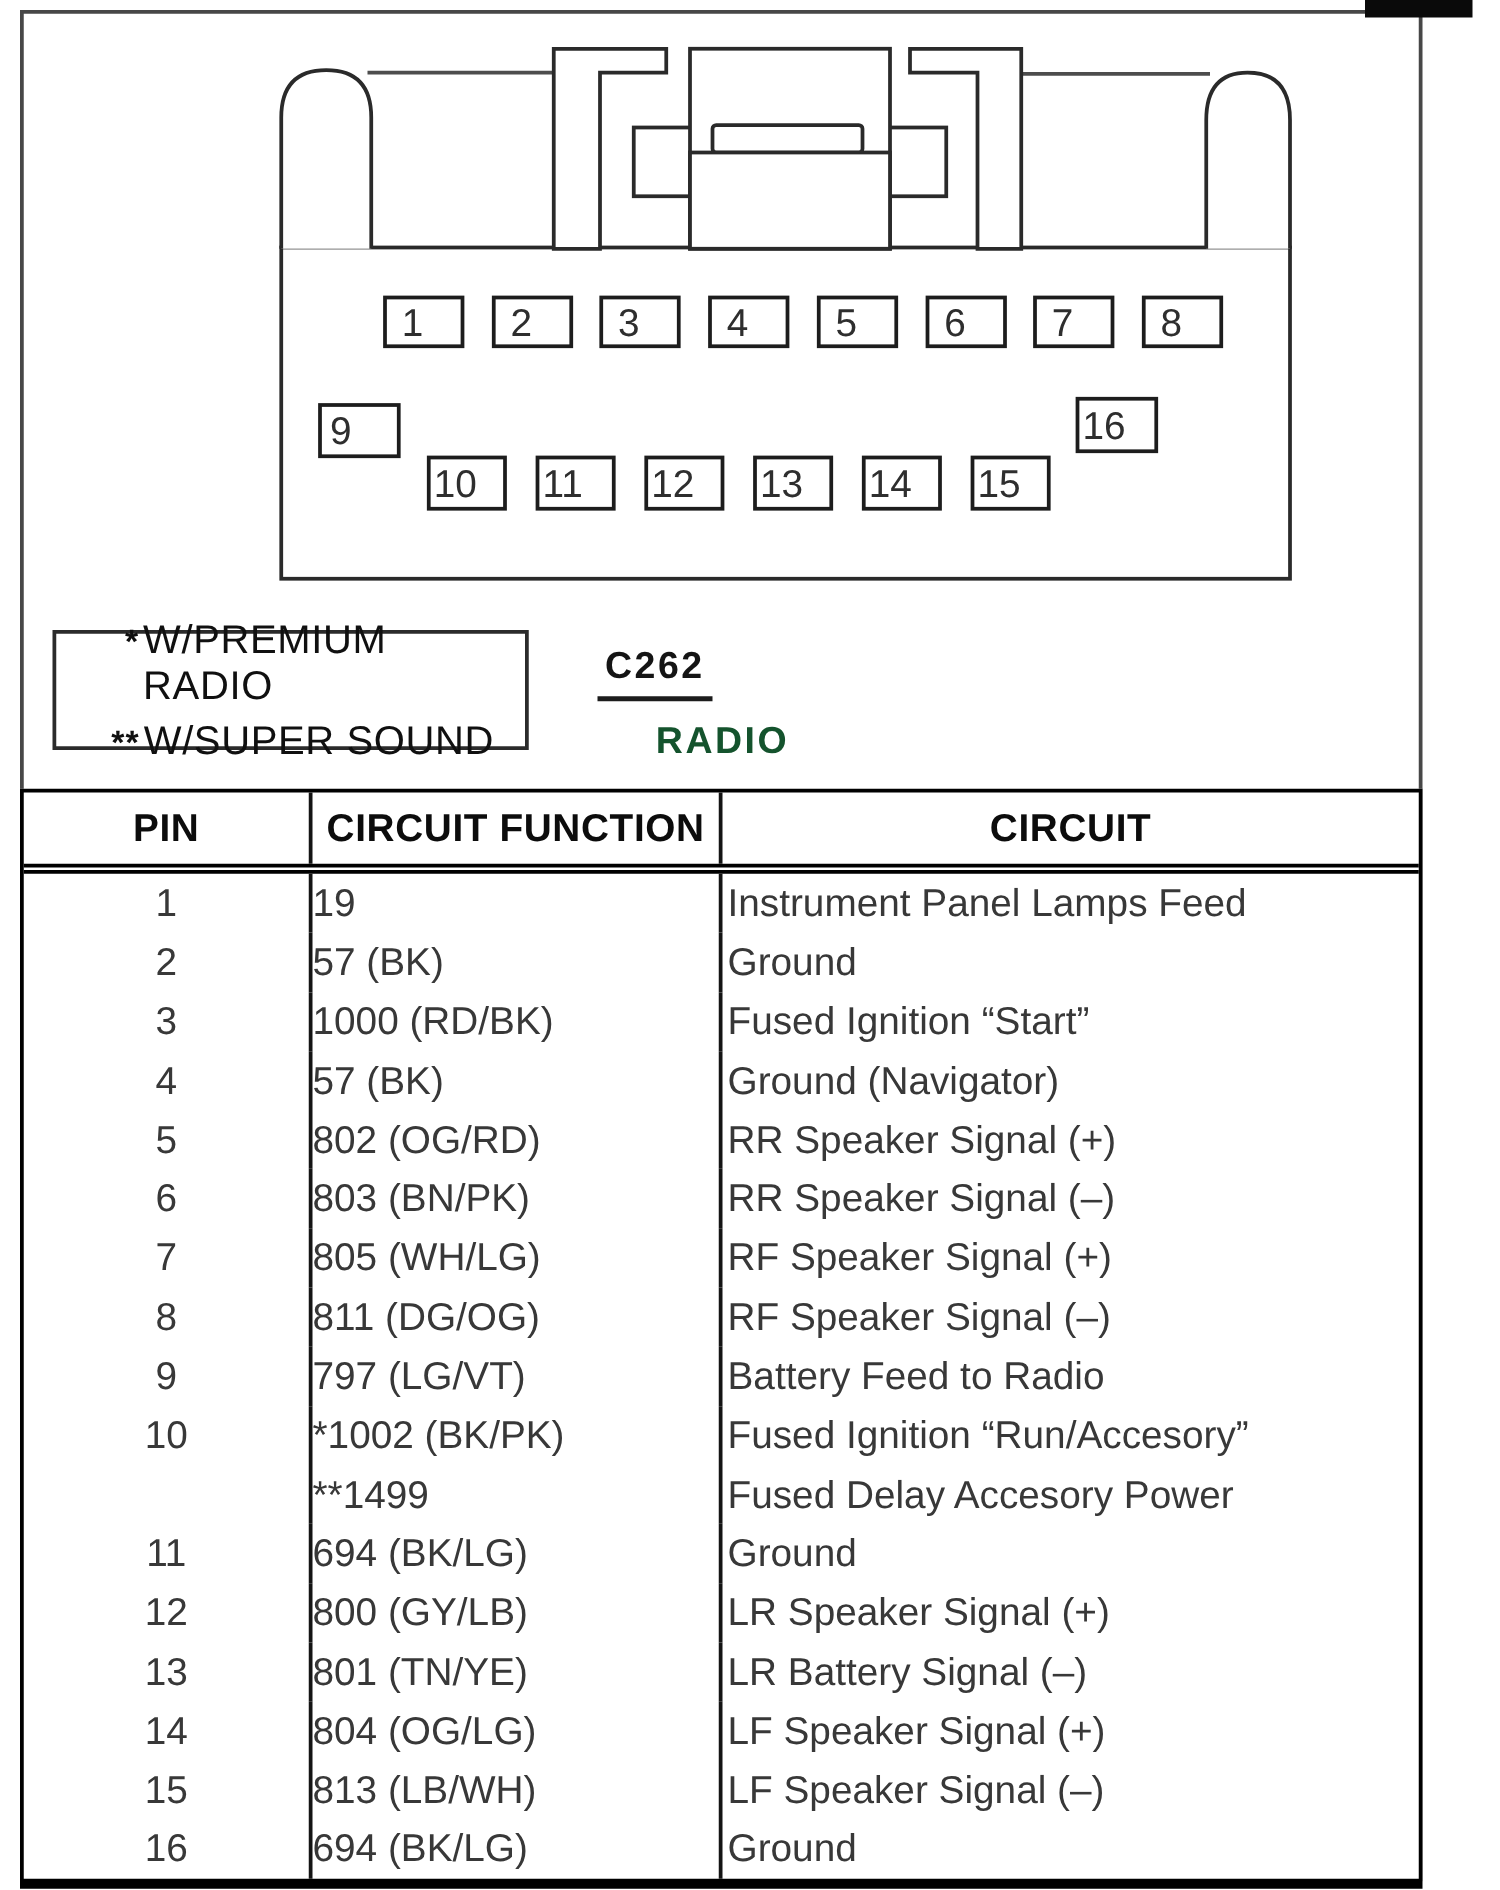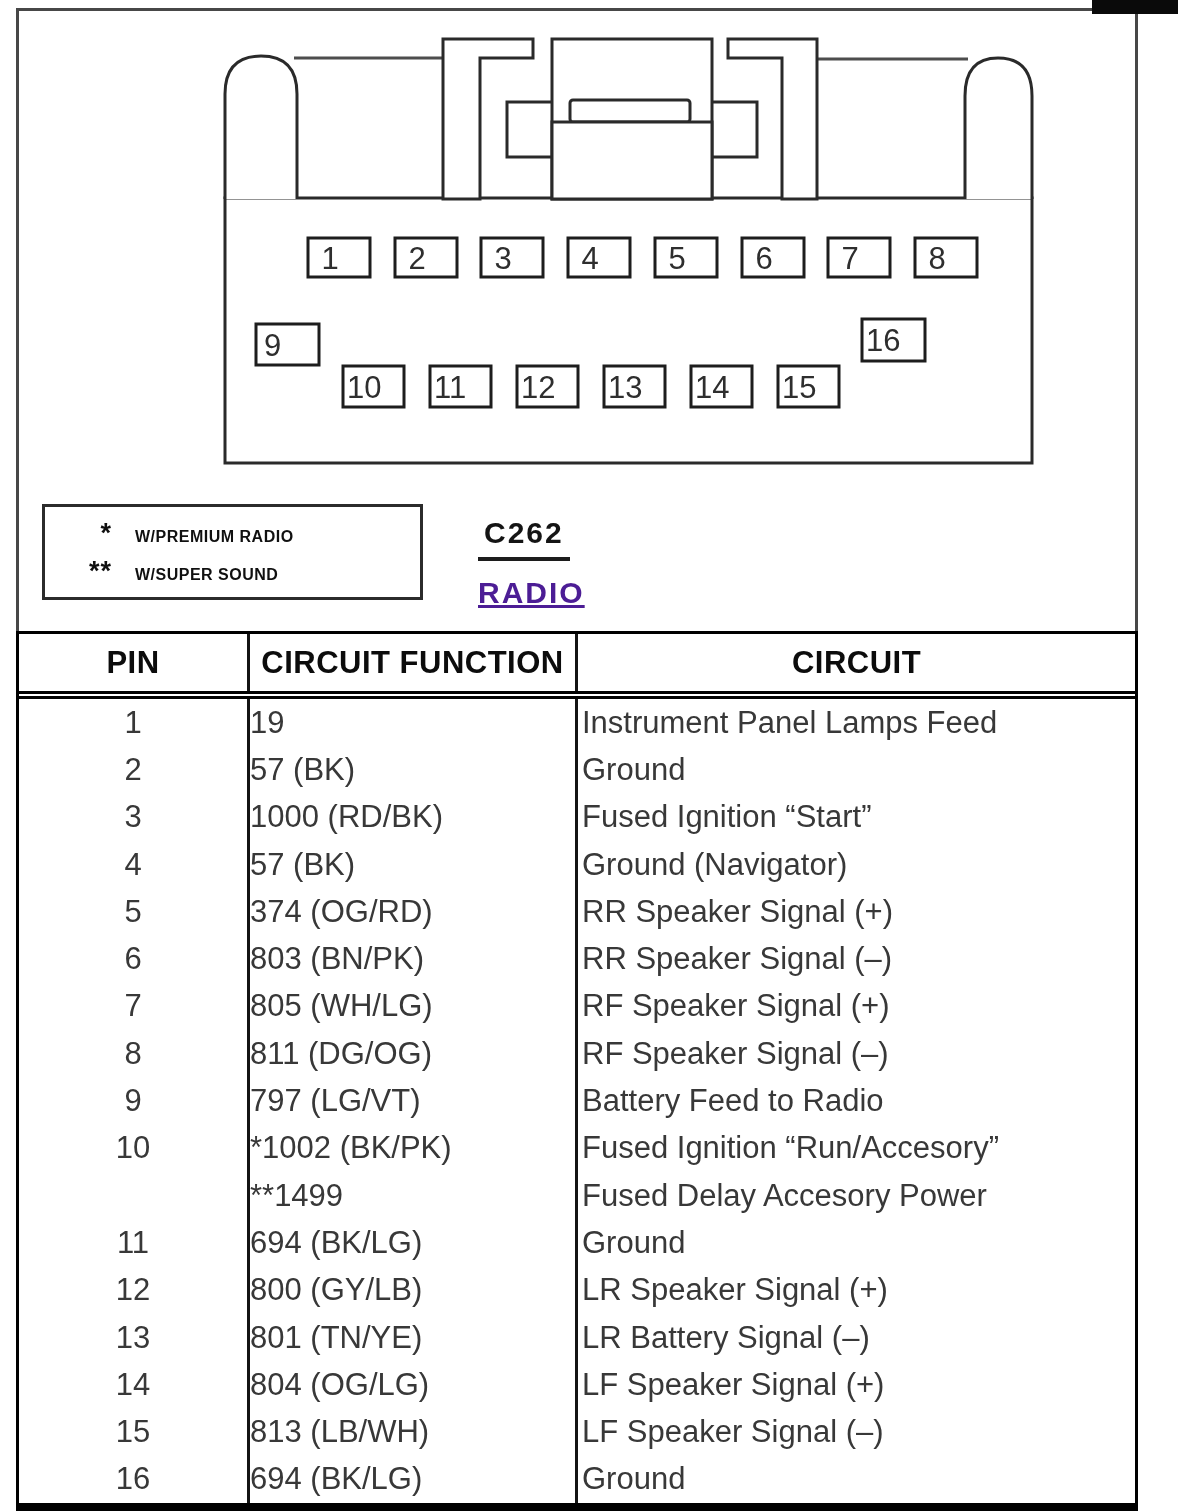--- a/index.html
+++ b/index.html
@@ -26,33 +26,33 @@
     position:absolute;left:42px;top:504px;width:381px;height:96px;
     border:3px solid #2b2b2b;box-sizing:border-box;
     display:flex;flex-direction:column;justify-content:center;gap:7px;
   }
   .legend-line{display:flex;align-items:baseline;}
   .legend-symbol{
     width:67px;text-align:right;font-weight:bold;font-size:27px;color:#101010;
     letter-spacing:1px;
   }
   .legend-text{
-    margin-left:23px;font-weight:bold;font-size:16px;color:#101010;letter-spacing:.5px;
+    margin-left:3px;font-weight:normal;font-size:32px;color:#101010;letter-spacing:.5px;
   }
   
   #connector-id-wrap{
     position:absolute;left:478px;top:516px;width:200px;
   }
   #connector-id-wrap span{
     display:inline-block;font-weight:bold;font-size:30px;color:#141414;
     letter-spacing:2px;border-bottom:4px solid #1c1c1c;padding:0 6px 7px 6px;
   }
   #connector-name{
-    position:absolute;left:478px;top:576px;width:200px;text-align:left;
-    font-weight:bold;font-size:30px;color:#4c1d95;letter-spacing:2px;text-decoration:underline;
+    position:absolute;left:478px;top:576px;width:200px;text-align:center;
+    font-weight:bold;font-size:30px;color:#14532d;letter-spacing:2px;
   }
   
   #pinout-table{
     position:absolute;left:16px;top:631px;width:1122px;height:880px;
     box-sizing:border-box;border:3px solid #000;border-bottom-width:8px;
     display:flex;flex-direction:column;background:#fff;justify-content:center;
   }
   .t-header{
     flex:0 0 57px;display:grid;grid-template-columns:228px 328px 1fr;
     border-bottom:8px double #000;
@@ -173,21 +173,21 @@
   </div>
 
   <div class="t-row">
     <div class="cell-pin">4</div>
     <div class="c-sep cell-circuit">57 (BK)</div>
     <div class="c-sep cell-function">Ground (Navigator)</div>
   </div>
 
   <div class="t-row">
     <div class="cell-pin">5</div>
-    <div class="c-sep cell-circuit">374 (OG/RD)</div>
+    <div class="c-sep cell-circuit">802 (OG/RD)</div>
     <div class="c-sep cell-function">RR Speaker Signal (+)</div>
   </div>
 
   <div class="t-row">
     <div class="cell-pin">6</div>
     <div class="c-sep cell-circuit">803 (BN/PK)</div>
     <div class="c-sep cell-function">RR Speaker Signal (–)</div>
   </div>
 
   <div class="t-row">

